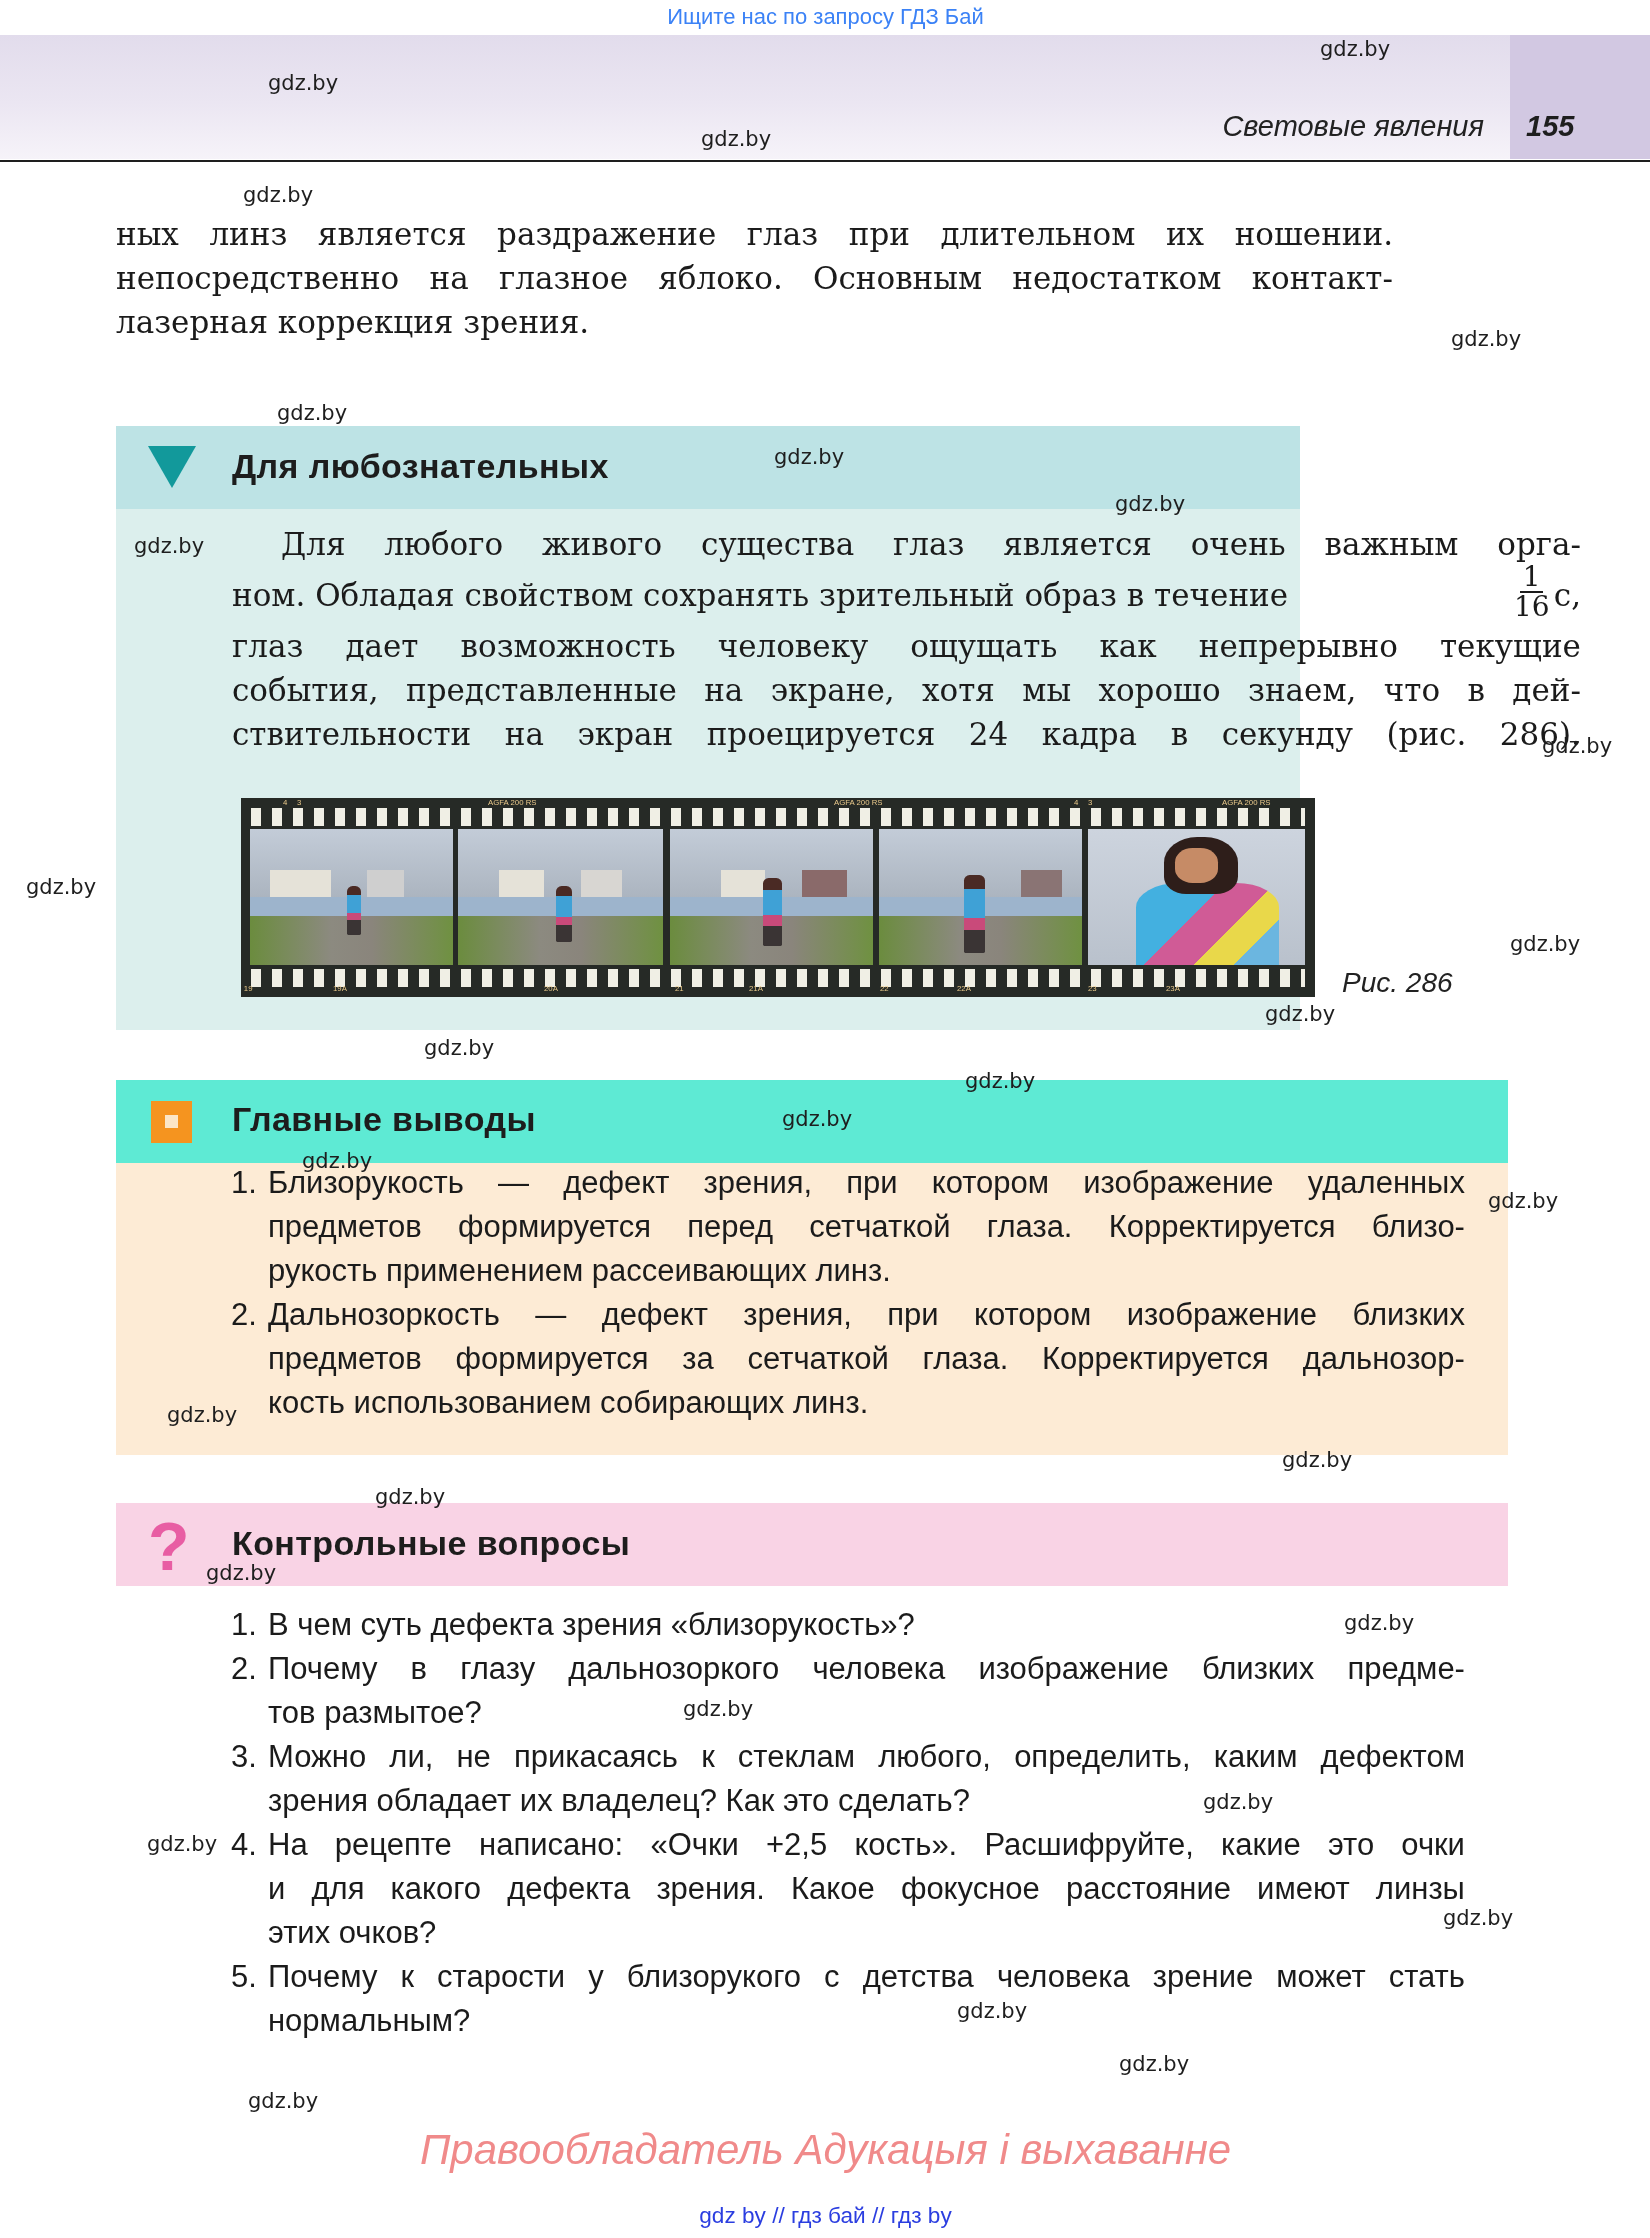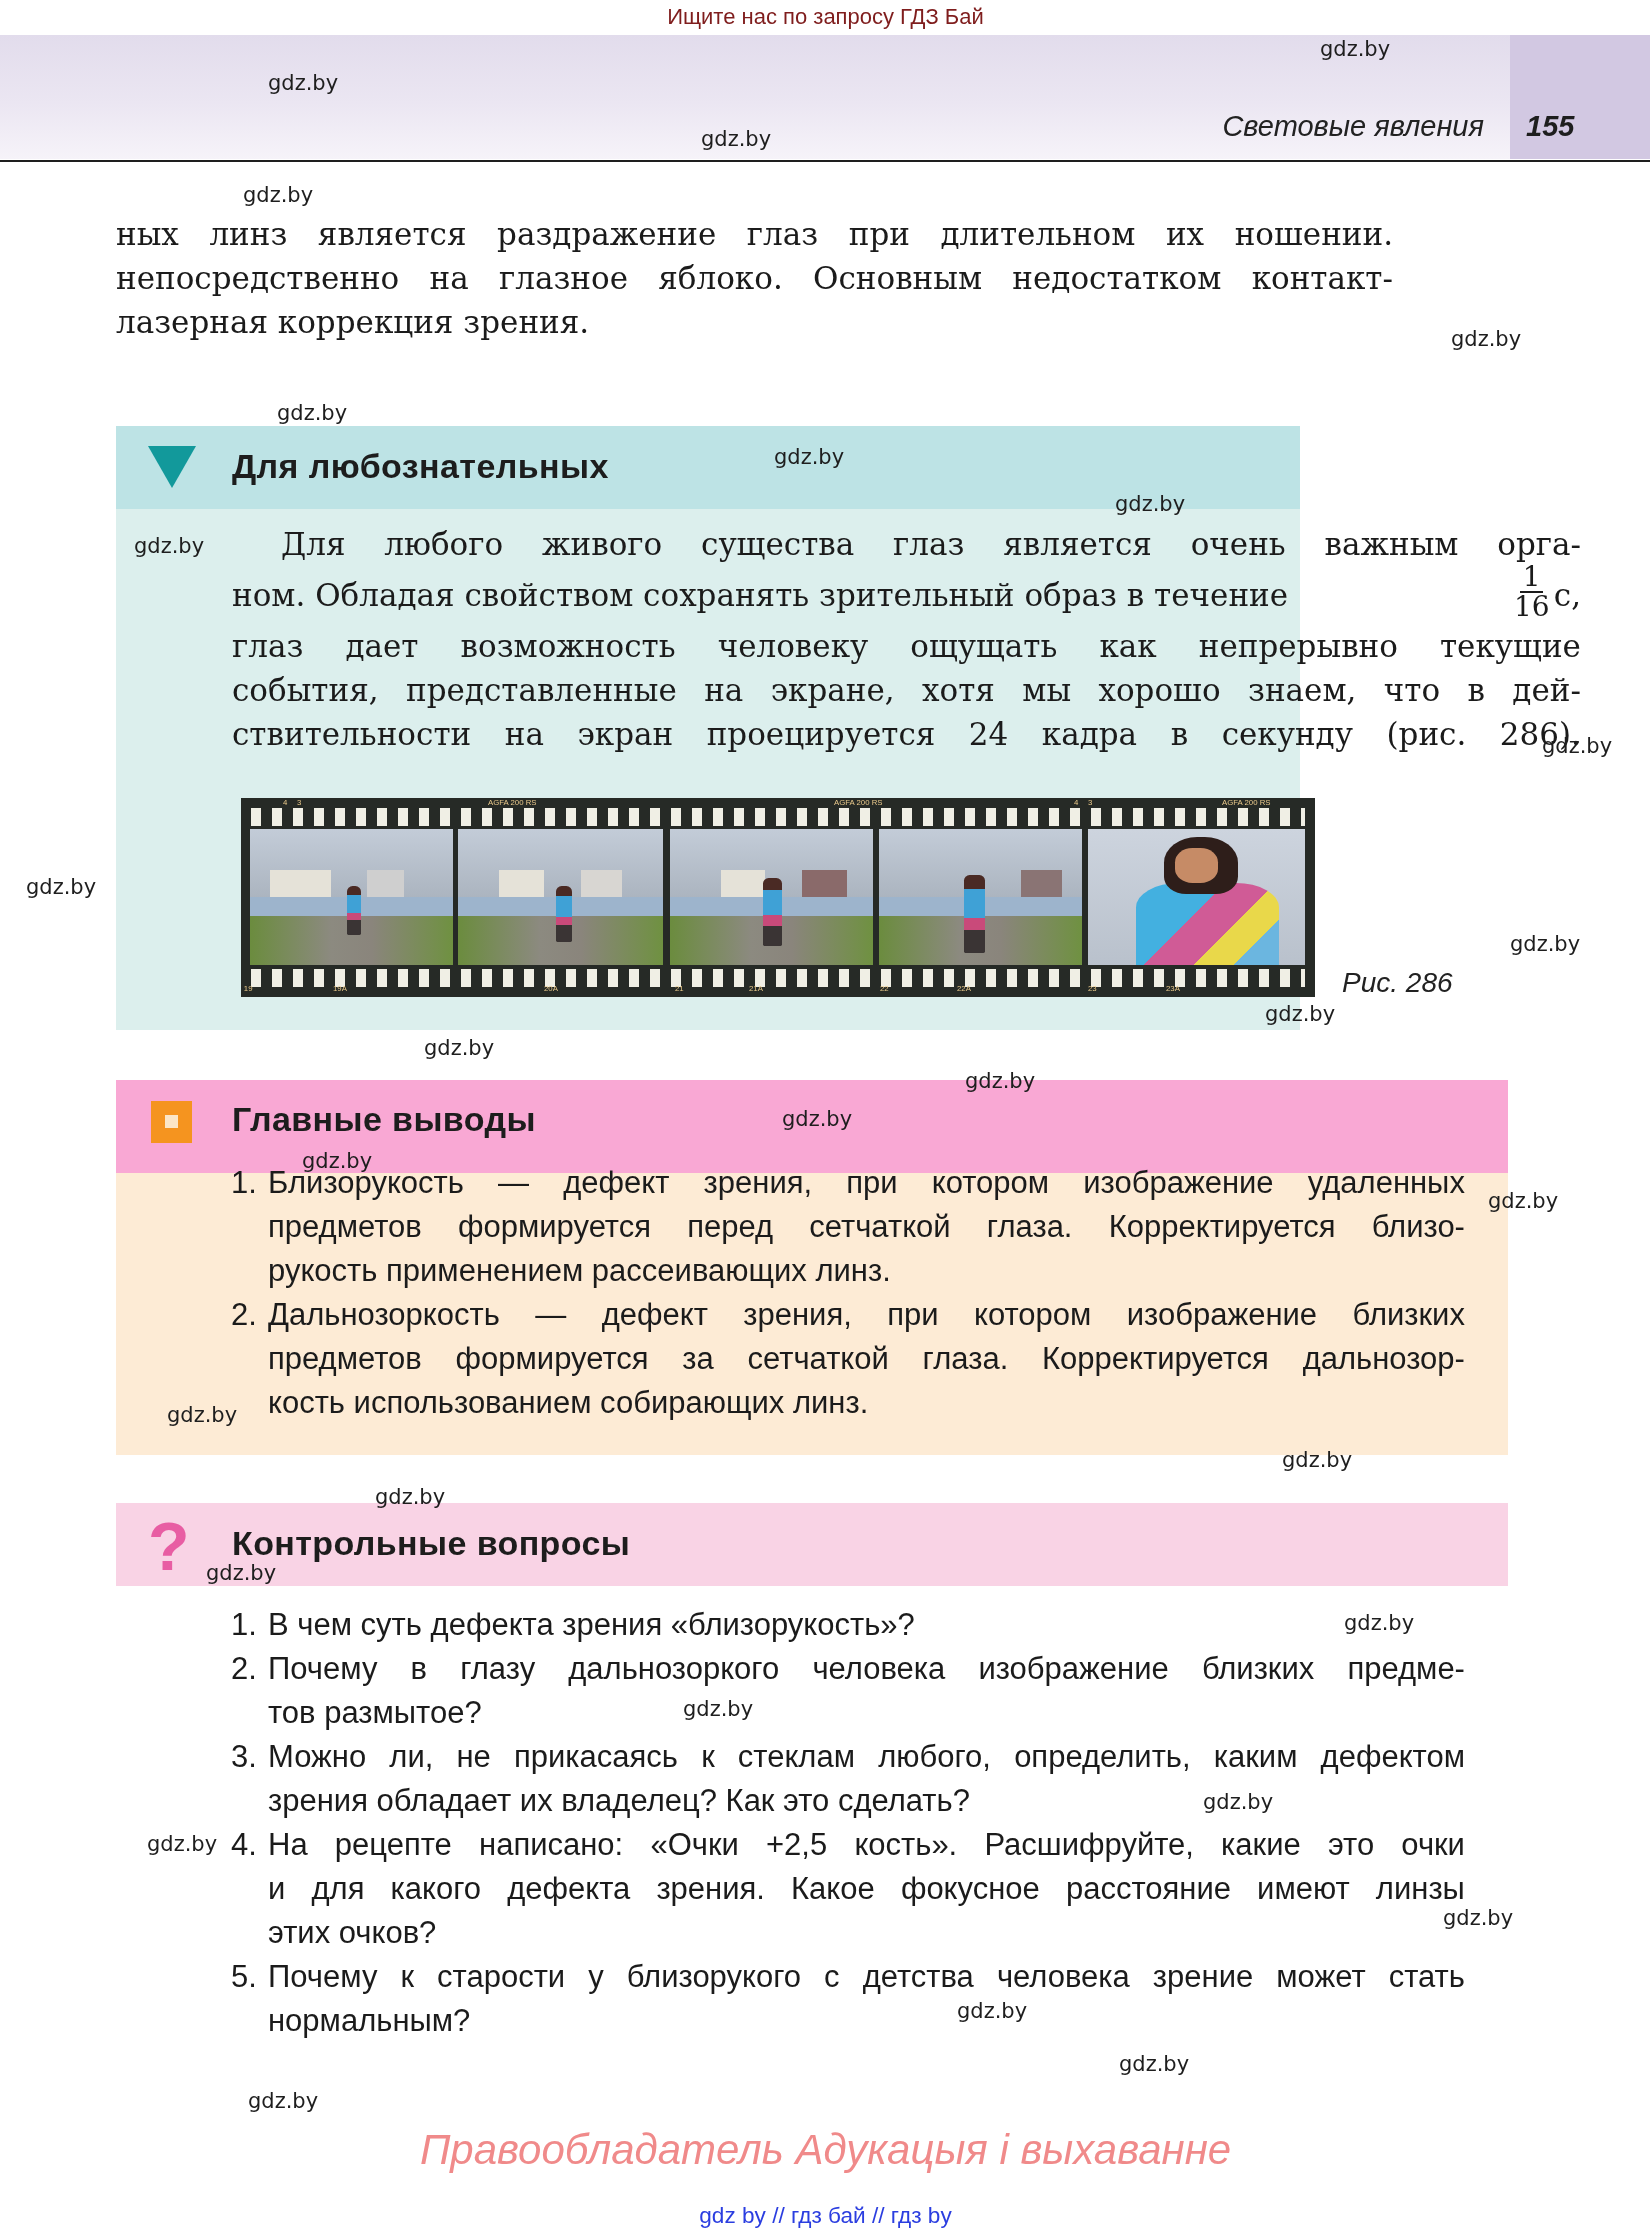--- a/index.html
+++ b/index.html
@@ -2,21 +2,21 @@
 <html style="font-size:11.3px"><head>
 <meta charset="utf-8">
 <style>
   html, body { margin: 0; padding: 0; }
   body {
     width: 1651px; height: 2239px; position: relative; overflow: hidden;
     background: #ffffff; font-family: "Liberation Sans", sans-serif; color: #1b1b1b;
   }
   .top-banner {
     position: absolute; left: 0; top: 0; width: 1651px; height: 34px;
-    text-align: center; color: #7f1d1d; font-size: 22px; line-height: 34px;
+    text-align: center; color: #3b82f6; font-size: 22px; line-height: 34px;
     font-family: "Liberation Sans", sans-serif;
   }
   .header-band {
     position: absolute; left: 0; top: 35px; width: 1510px; height: 124px;
     background: linear-gradient(180deg, #e2dcec 0%, #ebe6f2 55%, #f6f3f9 100%);
   }
   .page-num-box {
     position: absolute; left: 1510px; top: 35px; width: 140px; height: 124px;
     background: #d2c8e2;
   }
@@ -95,21 +95,21 @@
     background: linear-gradient(135deg, #43b0e0 0%, #43b0e0 40%, #d05b96 40%, #d05b96 62%, #e9d84a 62%, #e9d84a 80%, #6bb6e0 80%); border-radius: 30% 30% 0 0; }
   .film-label { position: absolute; font-size: 7.8px; color: #e9c98b; font-family: "Liberation Sans", sans-serif; }
   .fig-caption {
     position: absolute; left: 1342px; top: 967px; font-size: 28px; font-style: italic; color: #222;
   }
 
   
   .concl {
     position: absolute; left: 116px; top: 1080px; width: 1392px; height: 375px; background: #fdebd5;
   }
-  .concl-head { position: absolute; left: 0; top: 0; width: 100%; height: 93px; background: #f9a8d4; }
+  .concl-head { position: absolute; left: 0; top: 0; width: 100%; height: 83px; background: #5eead4; }
   .square-icon {
     position: absolute; left: 35px; top: 21px; width: 41px; height: 42px; background: #f5941f;
   }
   .square-icon::after {
     content: ""; position: absolute; left: 14px; top: 14px; width: 12.7px; height: 13.4px; background: #fce6c6;
   }
   .list {
     position: absolute; font-family: "Liberation Sans", sans-serif; font-size: 31px; line-height: 44px; color: #1b1b1b;
   }
   .list .item { position: relative; padding-left: 37px; }

